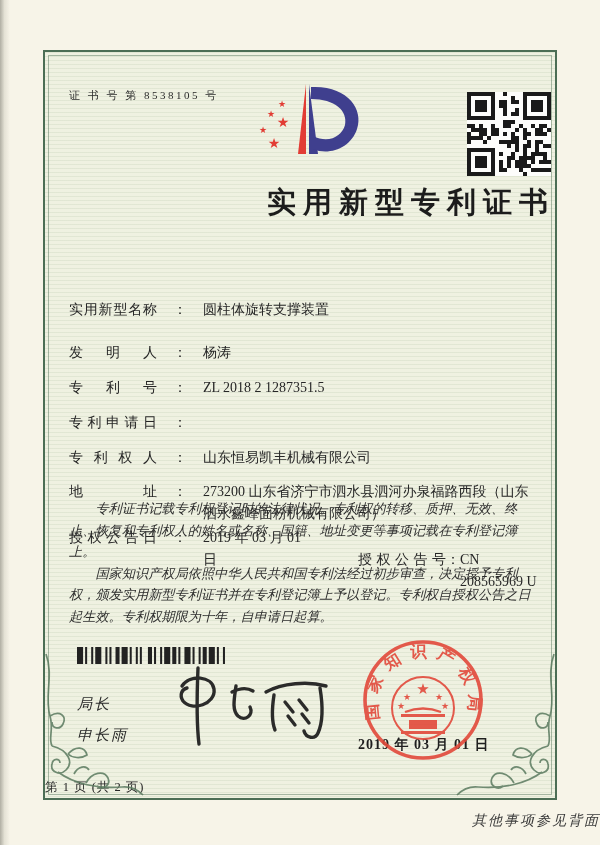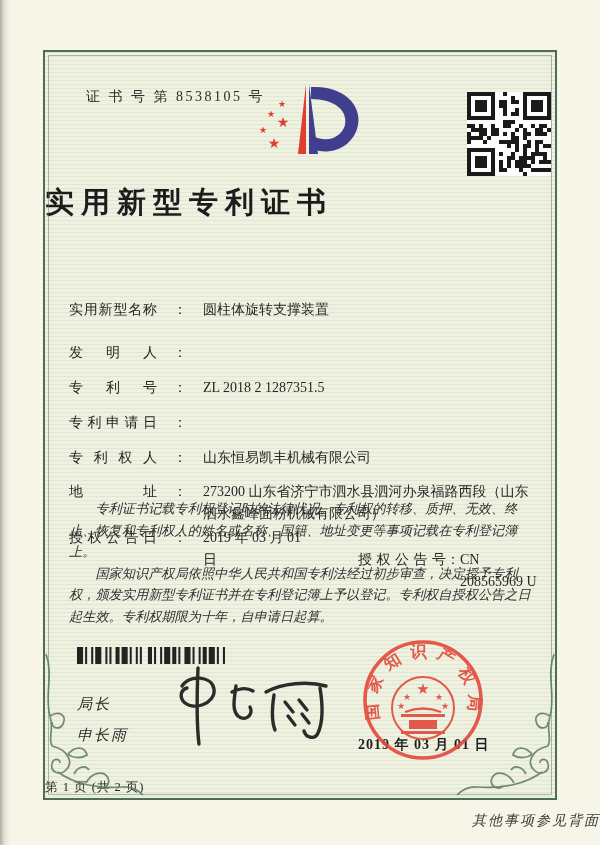--- a/index.html
+++ b/index.html
@@ -5,24 +5,24 @@
   * { margin:0; padding:0; box-sizing:border-box; }
   html,body { width:600px; height:845px; }
   body { font-family:"Liberation Serif", serif; color:#262626; }
   .page { position:relative; width:600px; height:845px; background:#f7f4e8; overflow:hidden; }
   .edge-shadow { position:absolute; left:0; top:0; width:10px; height:845px;
     background:linear-gradient(90deg, rgba(90,90,80,.45), rgba(120,120,105,.15) 45%, rgba(0,0,0,0)); }
   .frame { position:absolute; left:43px; top:50px; width:514px; height:750px;
     border:2.3px solid #4c6e55; background:#eff1e1;
     background-image:repeating-linear-gradient(180deg, rgba(140,165,130,.14) 0 1px, rgba(0,0,0,0) 1px 4px); }
   .frame::after { content:""; position:absolute; inset:3px; border:1px solid rgba(76,110,85,.45); pointer-events:none; }
-  .cert-no { position:absolute; left:41px; top:36px; font-size:14px; letter-spacing:2.5px; color:#2b2b2b; }
+  .cert-no { position:absolute; left:24px; top:36px; font-size:11px; letter-spacing:2.5px; color:#2b2b2b; }
   .logo { position:absolute; left:205px; top:26px; }
   .qr { position:absolute; left:422px; top:40px; background:#fdfdfb; }
-  .title { position:absolute; left:0; top:131px; width:100%; text-align:left;
+  .title { position:absolute; left:0; top:131px; width:100%; text-align:right;
     font-size:29px; font-weight:600; letter-spacing:7px; color:#1c1c1c; }
   .fields { position:absolute; left:24px; top:195px; width:472px; font-size:14px; }
   .row { position:absolute; left:0; width:472px; display:flex; align-items:flex-start; line-height:22px;gap:16px; }
   .row .lbl { display:inline-block; width:88px; text-align-last:justify; text-align:justify; flex:0 0 88px; }
   .row .col { flex:0 0 14px; }
   .row .val { flex:1 1 auto; }
   .grant { display:flex; }
   .grant .g2 { margin-left:34px; display:flex;margin-top:22px; }
   .grant .g2 .lbl { flex:0 0 88px; }
   .paras { position:absolute; left:24px; top:446px; width:470px; font-size:13.2px;
@@ -195,20 +195,21 @@
 
     <div class="fields">
       <div class="row" style="top:52px">
         <span class="lbl">实用新型名称</span>
           <span class="col">：</span>
         <span class="val">圆柱体旋转支撑装置</span>
       </div>
       <div class="row" style="top:95px">
         <span class="lbl">发明人</span>
           <span class="col">：</span>
+        <span class="val">杨涛</span>
       </div>
       <div class="row" style="top:130px">
         <span class="lbl">专利号</span>
           <span class="col">：</span>
         <span class="val">ZL 2018 2 1287351.5</span>
       </div>
       <div class="row" style="top:165px">
         <span class="lbl">专利申请日</span>
           <span class="col">：</span>
       </div>

